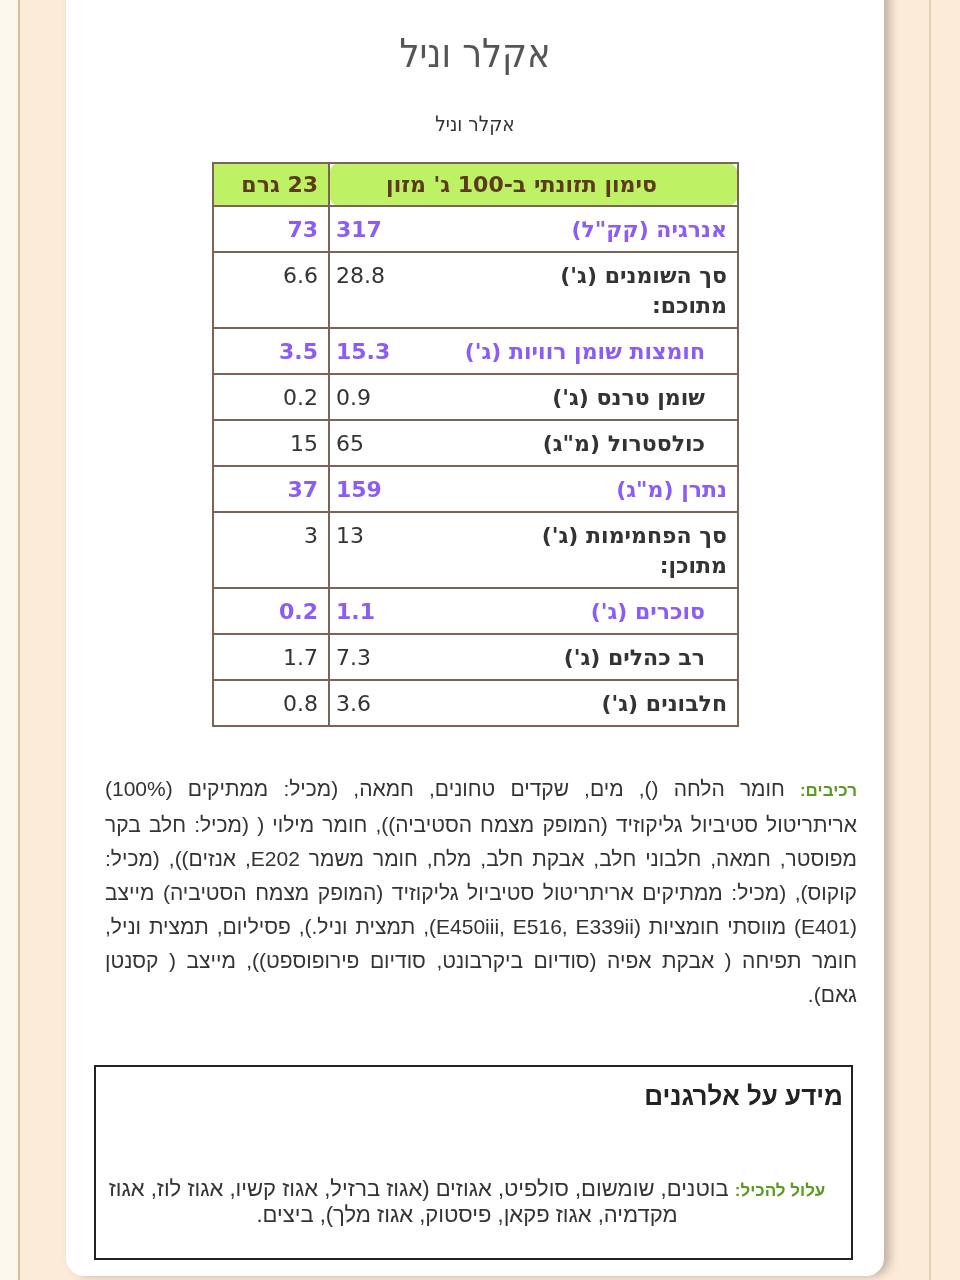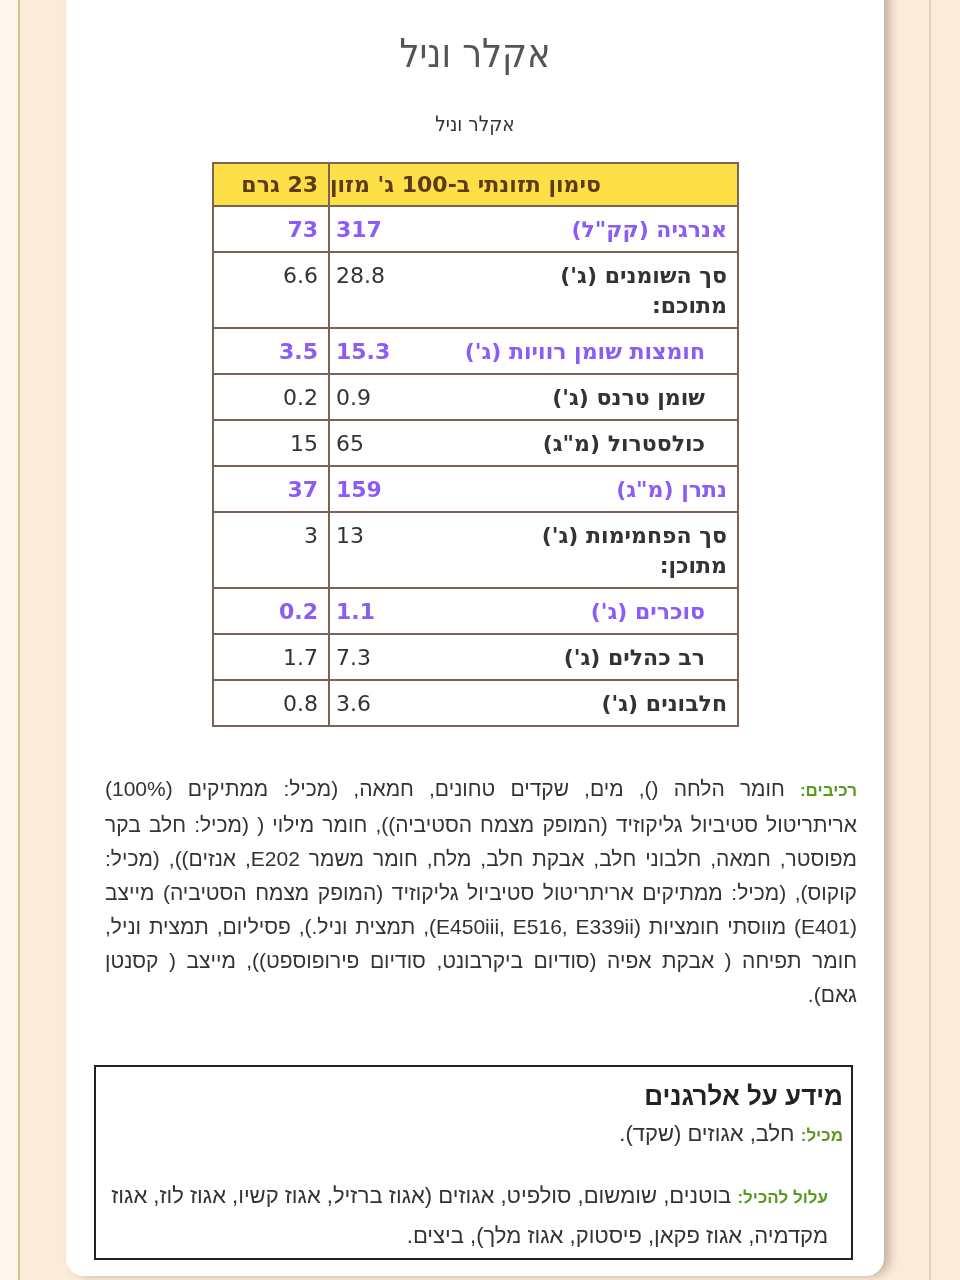--- a/index.html
+++ b/index.html
@@ -36,24 +36,24 @@
     position:absolute; left:212px; top:162px; width:527px;
     border-collapse:collapse; direction:rtl;
     font-family:"DejaVu Sans", sans-serif;
   }
   table.nutri td, table.nutri th {
     border:2px solid #7D6355;
     padding:0; vertical-align:top;
     font-size:22px; color:#333333; line-height:30px;
   }
   table.nutri th {
-    background:#fde047; color:#5C3A1E; font-weight:bold; height:41px;
+    background:#bef264; color:#5C3A1E; font-weight:bold; height:41px;
     vertical-align:middle;
   }
-  table.nutri th.h-label { text-align:left; padding-right:24px; }
+  table.nutri th.h-label { text-align:center; padding-right:24px;border-radius:11px; }
   table.nutri th.h-portion { text-align:right; padding-right:10px; width:100px; }
   td.label { text-align:right; padding:8px 10px 6px 6px !important; border-left:none !important;font-weight:bold; }
   td.v100 { text-align:left; padding:8px 0 6px 6px !important; border-right:none !important; width:80px; }
   td.vp { text-align:right; padding:8px 10px 6px 0 !important; width:104px; }
   tr.bold td { font-weight:bold; color:#8b5cf6; }
   td.indent { padding-right:32px !important; }
   .ingredients {
     position:absolute; left:105px; top:772px; width:752px;
     direction:rtl; text-align:justify; text-align-last:right;
     font-size:21px; line-height:34px; color:#333;
@@ -65,22 +65,22 @@
     border:2px solid #222; direction:rtl; box-sizing:content-box;
     font-family:"Liberation Sans", sans-serif; color:#333;
   }
   .allergen-title {
     position:absolute; right:8px; top:14px; font-size:26px; font-weight:bold; color:#222;
   }
   .allergen-contains {
     position:absolute; right:8px; top:54px; font-size:22px;
   }
   .allergen-may {
-    position:absolute; right:23px; left:10px; top:110px; font-size:22px; line-height:38px;
-    text-align:right;
+    position:absolute; right:23px; left:10px; top:110px; font-size:22px; line-height:24px;
+    text-align:center;
   }
 </style>
 </head>
 <body>
 
 <div class="outer-left"></div>
 <div class="right-line"></div>
 
 <div class="card">
   <div style="position:absolute; left:0; top:20px; width:818px; height:1276px;">
@@ -156,21 +156,17 @@
   </tbody>
 </table>
 
 <p class="ingredients" style="margin:0;">
   <span class="green-label">רכיבים:</span>
   <span>חומר הלחה (), מים, שקדים טחונים, חמאה, (מכיל: ממתיקים (100%) אריתריטול סטיביול גליקוזיד (המופק מצמח הסטיביה)), חומר מילוי ( (מכיל: חלב בקר מפוסטר, חמאה, חלבוני חלב, אבקת חלב, מלח, חומר משמר E202, אנזים)), (מכיל: קוקוס), (מכיל: ממתיקים אריתריטול סטיביול גליקוזיד (המופק מצמח הסטיביה) מייצב (E401) מווסתי חומציות (E450iii, E516, E339ii), תמצית וניל.), פסיליום, תמצית וניל, חומר תפיחה ( אבקת אפיה (סודיום ביקרבונט, סודיום פירופוספט)), מייצב ( קסנטן גאם).</span>
 </p>
 
 <div class="allergen-box">
   <div class="allergen-title">מידע על אלרגנים</div>
-  <div class="allergen-contains">
-    <span class="green-label">מכיל:</span>
-    <span>חלב, אגוזים (שקד).</span>
-  </div>
   <div class="allergen-may">
     <span class="green-label">עלול להכיל:</span>
     <span>בוטנים, שומשום, סולפיט, אגוזים (אגוז ברזיל, אגוז קשיו, אגוז לוז, אגוז מקדמיה, אגוז פקאן, פיסטוק, אגוז מלך), ביצים.</span>
   </div>
 </div>
 
 </body></html>

